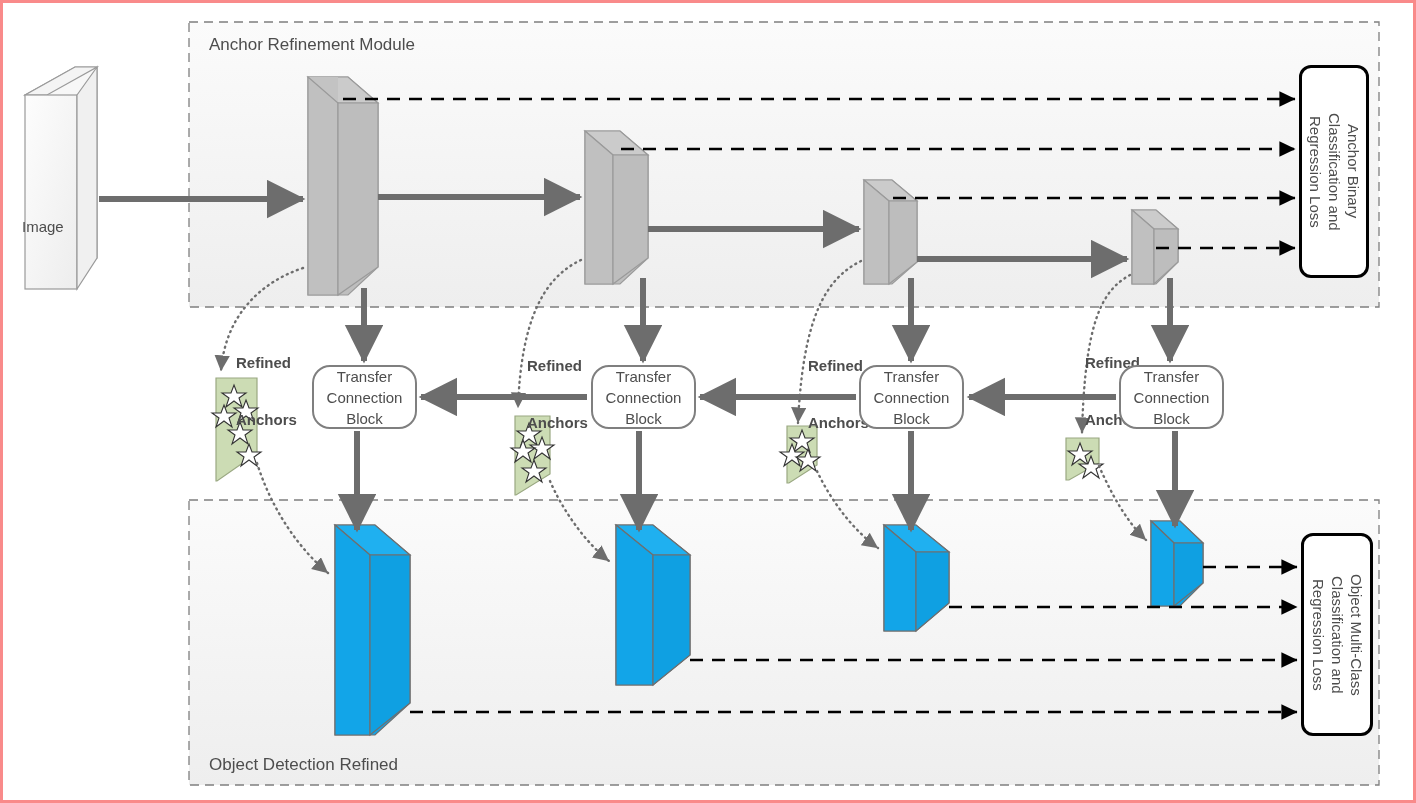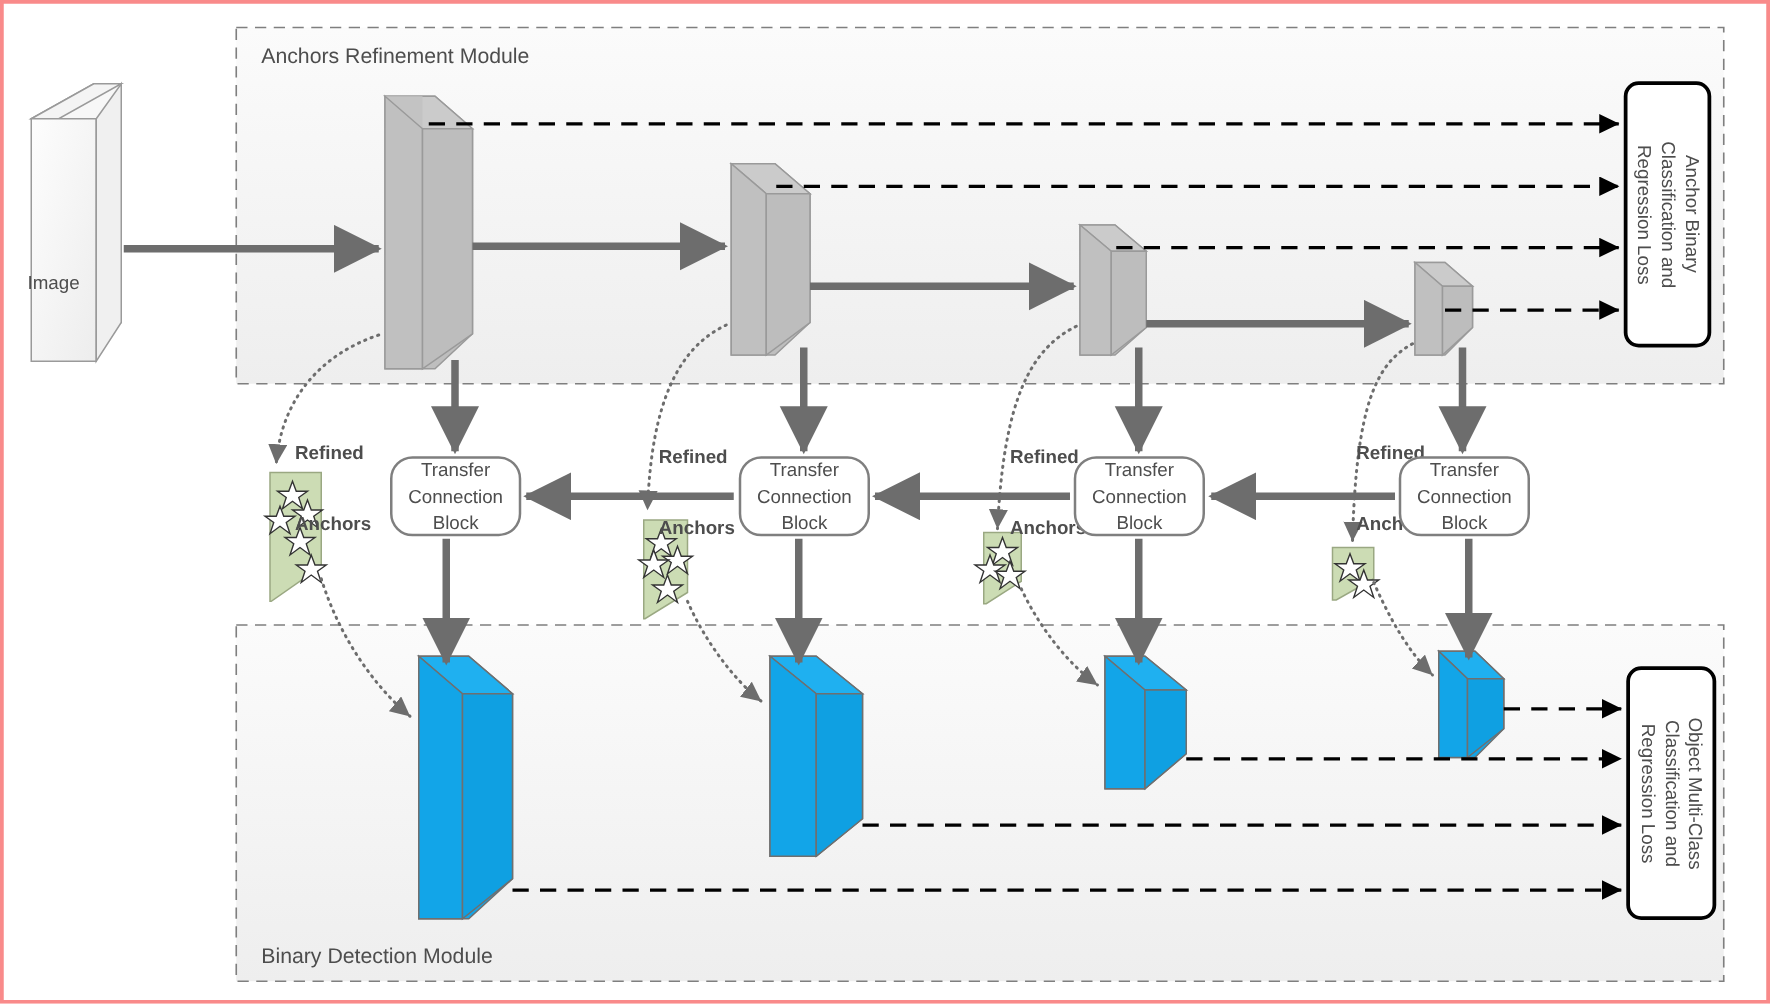--- a/index.html
+++ b/index.html
@@ -209,23 +209,23 @@
         <polygon points="1077,440 1080,448 1089,448 1082,453 1085,462 1077,456 1069,462 1072,453 1065,448 1074,448" fill="#fff" stroke="#333" stroke-width="1.1"></polygon>
         <polygon points="1088,453 1091,461 1100,461 1093,466 1096,475 1088,469 1080,475 1083,466 1076,461 1085,461" fill="#fff" stroke="#333" stroke-width="1.1"></polygon>
       </g>
 
       <path d="M 254,460 C 268,505 295,545 325,570" fill="none" stroke="#6d6d6d" stroke-width="2.4" stroke-dasharray="1,4.5" stroke-linecap="round" marker-end="url(#arwDot)"></path>
       <path d="M 547,478 C 560,508 583,540 606,558" fill="none" stroke="#6d6d6d" stroke-width="2.4" stroke-dasharray="1,4.5" stroke-linecap="round" marker-end="url(#arwDot)"></path>
       <path d="M 814,468 C 828,498 851,528 875,545" fill="none" stroke="#6d6d6d" stroke-width="2.4" stroke-dasharray="1,4.5" stroke-linecap="round" marker-end="url(#arwDot)"></path>
       <path d="M 1096,463 C 1108,490 1123,518 1143,537" fill="none" stroke="#6d6d6d" stroke-width="2.4" stroke-dasharray="1,4.5" stroke-linecap="round" marker-end="url(#arwDot)"></path>
     </svg>
 
-    <div class="txt module-title" style="left:206px;top:32px;">Anchors Refinement Module</div>
-
-    <div class="txt module-title" style="left:206px;top:752px;">Binary Detection Module</div>
+    <div class="txt module-title" style="left:206px;top:32px;">Anchor Refinement Module</div>
+
+    <div class="txt module-title" style="left:206px;top:752px;">Object Detection Refined</div>
 
     <div class="txt img-label" style="left:19px;top:215px;">Image</div>
 
     <div class="txt ra-label" style="left:233px;top:312px;">
       <div>Refined</div>
       <div>Anchors</div>
     </div>
     <div class="txt ra-label" style="left:524px;top:315px;">
       <div>Refined</div>
       <div>Anchors</div>

